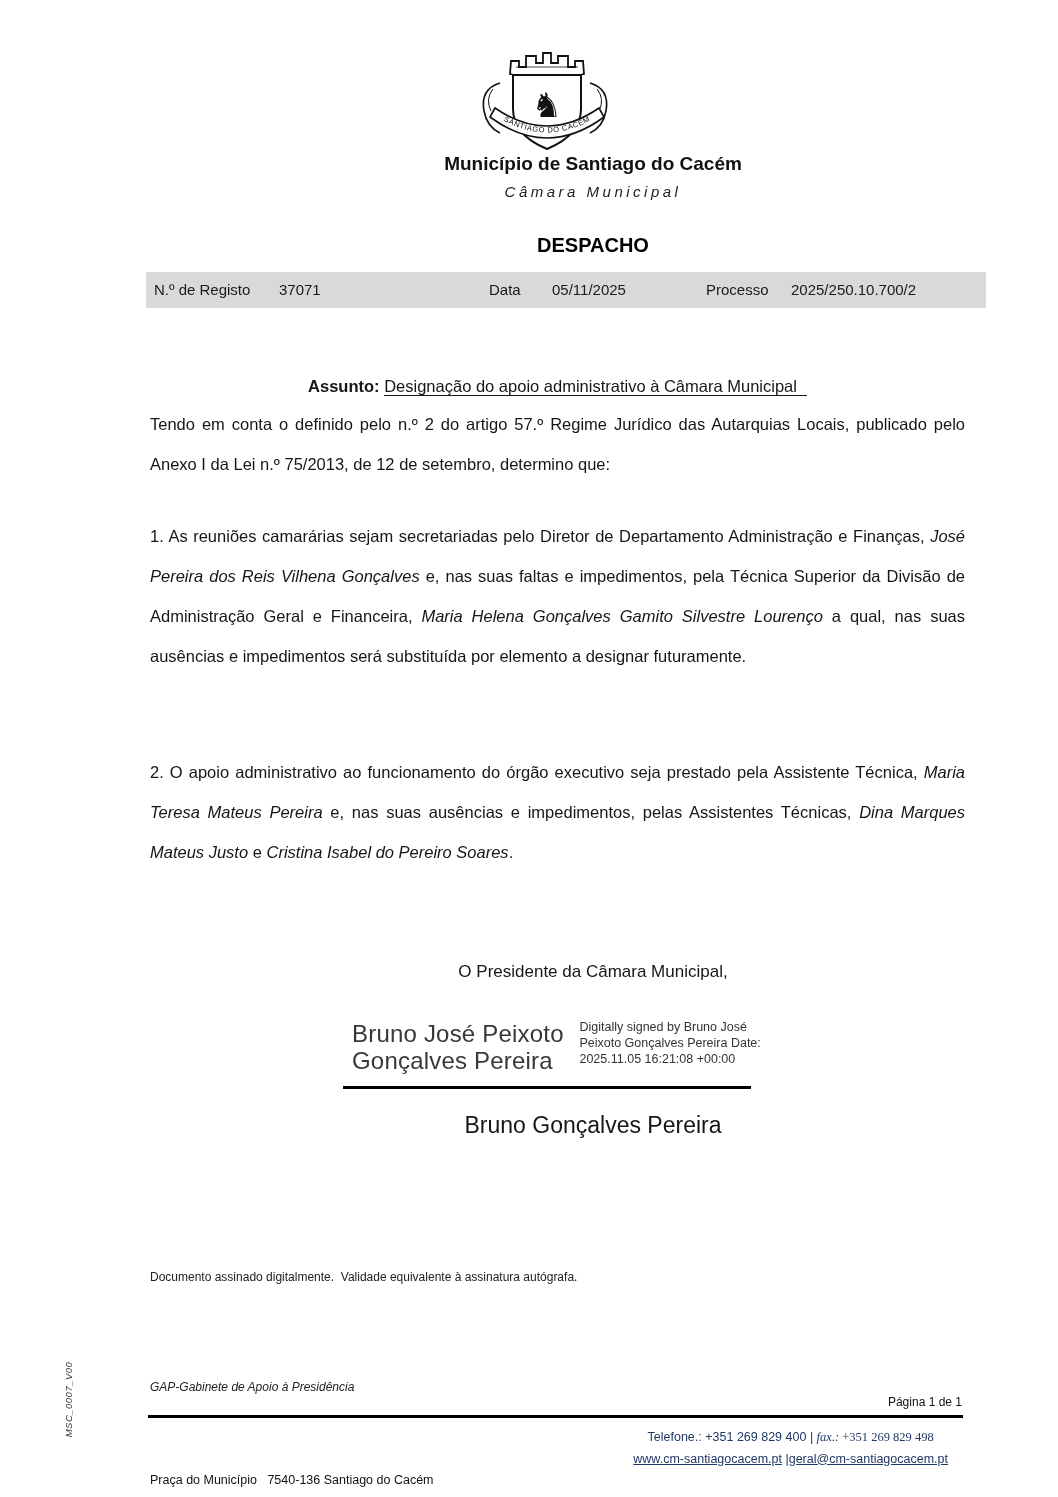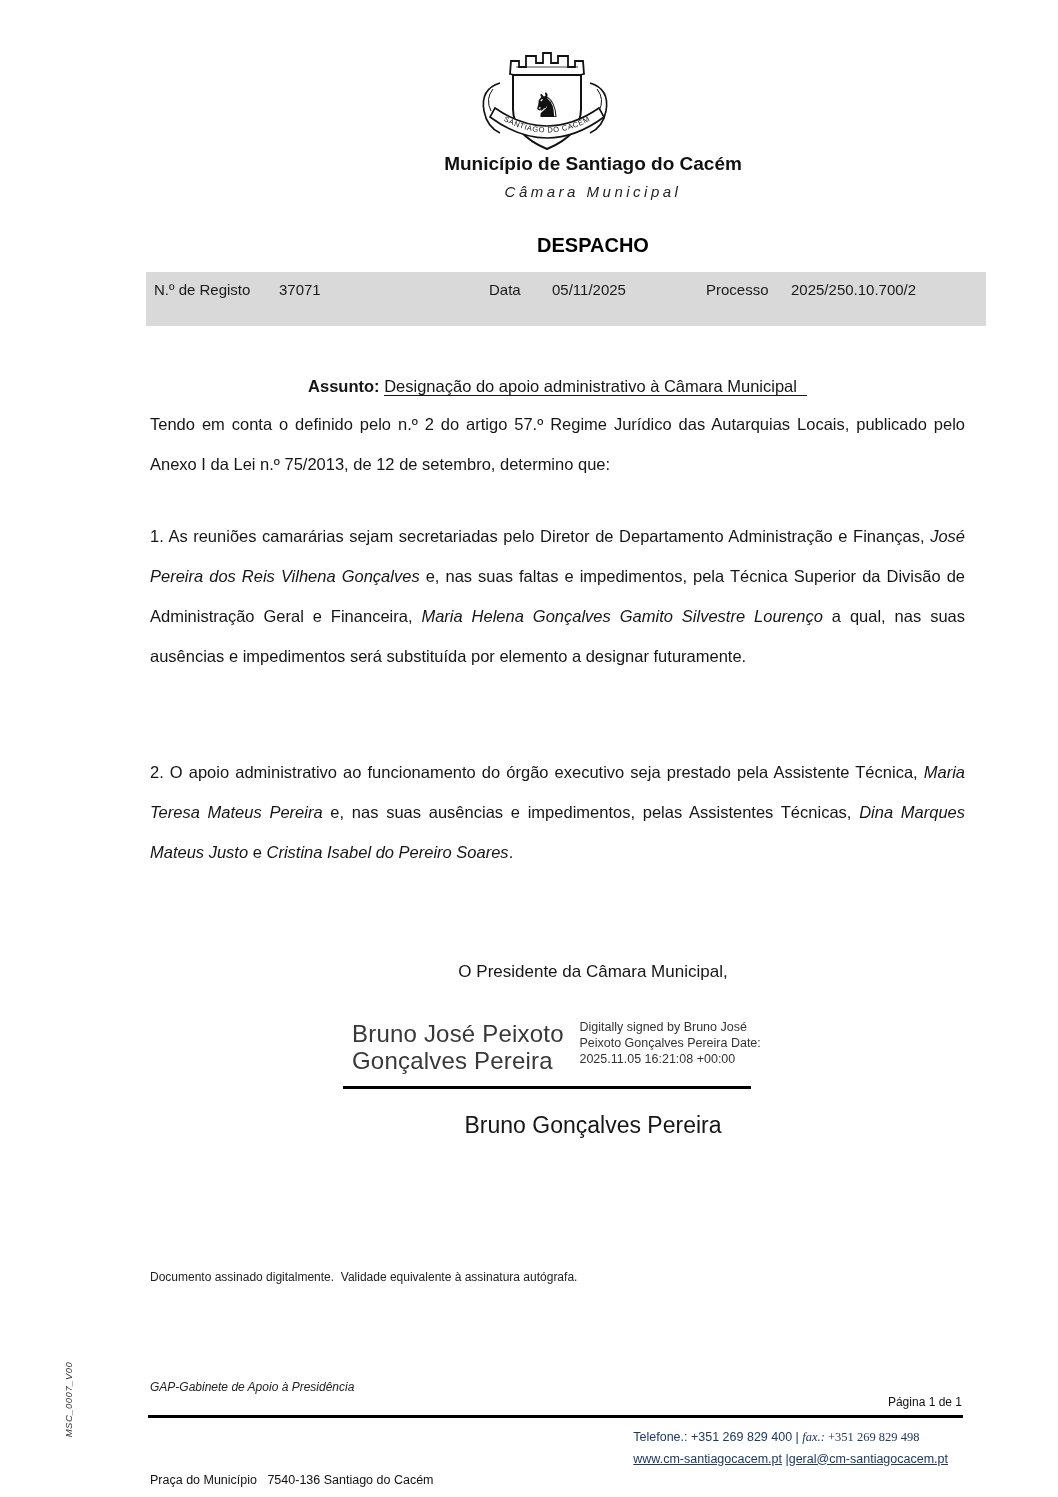--- a/index.html
+++ b/index.html
@@ -16,21 +16,21 @@
     position:absolute; left:0; width:100%;
     padding-left:48px; text-align:center;margin-left:40px;
   }
   
   .crest { position:absolute; left:460px; top:44px; width:170px; height:112px; }
   .muni-title { top:153px; font-size:19px; font-weight:bold; color:#111; }
   .org-subtitle { top:183px; font-size:15px; font-style:italic; letter-spacing:3.5px; color:#222; }
   .doc-title { top:234px; font-size:20px; font-weight:bold; color:#000; }
   
   .registry-bar {
-    position:absolute; left:146px; top:272px; width:840px; height:54px;
+    position:absolute; left:146px; top:272px; width:840px; height:36px;
     background:#d9d9d9; font-size:15px; color:#1a1a1a;
   }
   .registry-bar span { position:absolute; top:0; line-height:36px; white-space:nowrap; }
   .reg-l  { left:8px; }
   .reg-v  { left:133px; }
   .date-l { left:343px; }
   .date-v { left:406px; }
   .proc-l { left:560px; }
   .proc-v { left:645px; }
   
@@ -69,21 +69,21 @@
     position:absolute; left:150px; top:1380px;
     font-size:12px; font-style:italic; color:#222;
   }
   .page-number { position:absolute; right:96px; top:1395px; font-size:12px; color:#111; }
   .footer-rule { position:absolute; left:148px; top:1415px; width:815px; height:3px; background:#000; }
   .footer-left {
     position:absolute; left:150px; top:1427px;
     font-size:12.5px; line-height:21.5px; color:#111; white-space:pre-wrap;
   }
   .footer-right {
-    position:absolute; right:110px; top:1427px; text-align:left;
+    position:absolute; right:110px; top:1427px; text-align:center;
     font-size:12.5px; line-height:21.5px; color:#1f3864;
   }
   .footer-right a { color:#1f3864; text-decoration:underline; cursor:pointer; }
   .fax-serif { font-family:"Liberation Serif", serif; }
   .fax-label { font-family:"Liberation Serif", serif; font-style:italic; }
   .doc-code {
     position:absolute; left:23px; top:1394px; width:90px;
     transform:rotate(-90deg);
     font-size:9.5px; font-style:italic; color:#333;
     text-align:center; letter-spacing:0.5px; white-space:nowrap;

